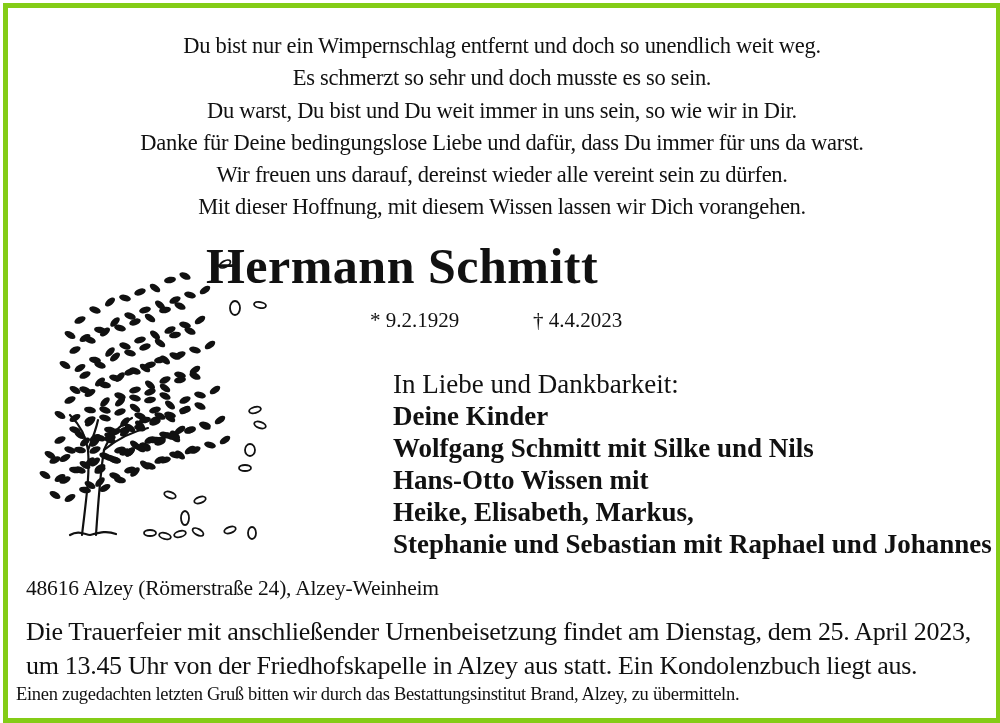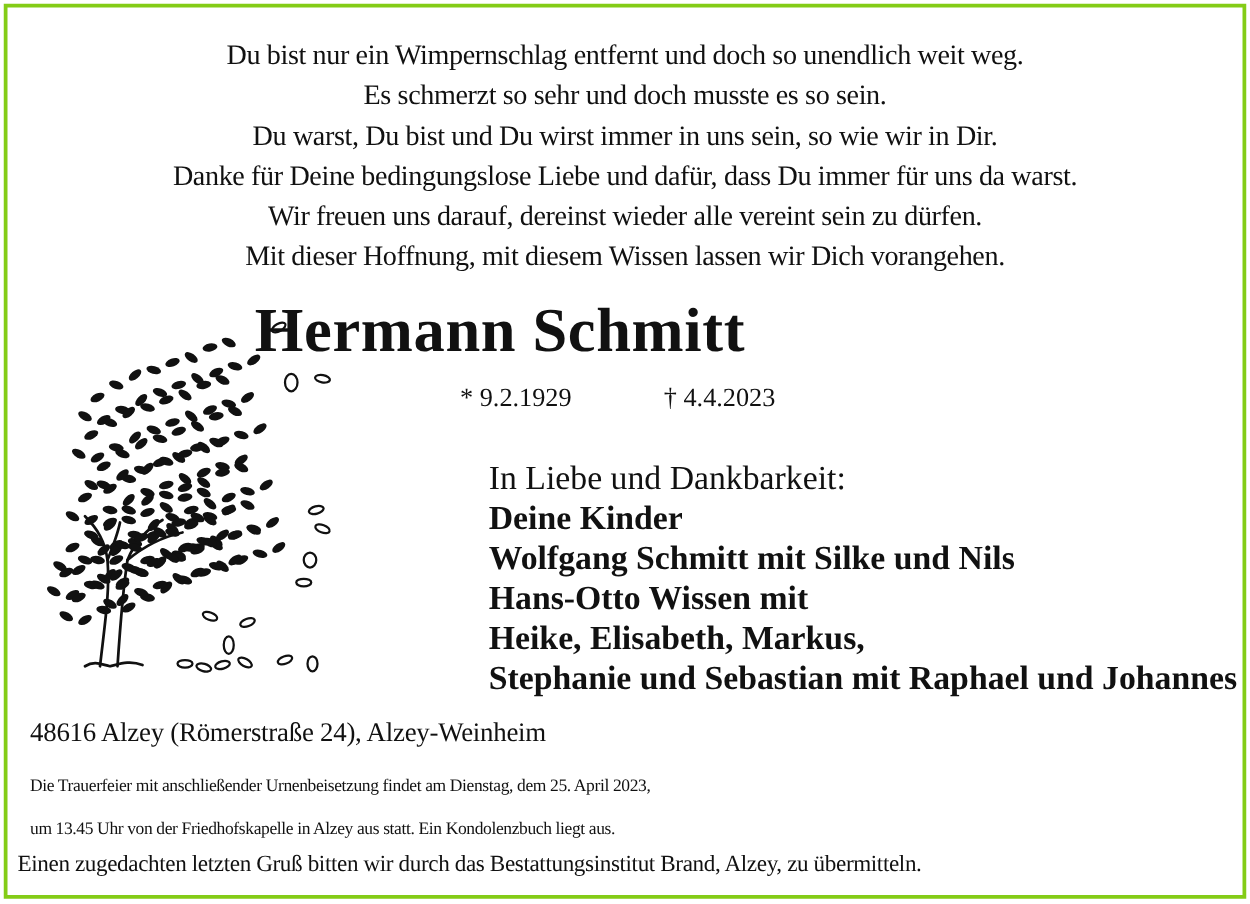--- a/index.html
+++ b/index.html
@@ -1,19 +1,19 @@
 <!DOCTYPE html>
 <html><head>
 <meta charset="utf-8">
 <style>
   html, body { margin: 0; padding: 0; background: #ffffff; }
   body { width: 1000px; height: 723px; overflow: hidden; position: relative; }
   .frame {
     position: absolute; left: 3px; top: 3px; width: 988px; height: 710px;
-    border: 3px solid #84cc16; background: #fff; box-sizing: content-box;
+    border: 5px solid #84cc16; background: #fff; box-sizing: content-box;
   }
   .serif { font-family: "Liberation Serif", "DejaVu Serif", serif; color: #111; }
   .poem {
     position: absolute; left: 0; top: 22px; width: 988px; text-align: center;
     font-size: 22.5px; line-height: 32.3px; letter-spacing: -0.3px;
   }
   .poem div { white-space: nowrap; }
   .name {
     position: absolute; left: 0; top: 228px; width: 788px; text-align: center;
     font-size: 50px; font-weight: bold; line-height: 60px; letter-spacing: 0.5px;
@@ -21,32 +21,32 @@
   .dates { position: absolute; top: 300px; font-size: 21px; font-weight: normal; white-space: nowrap; }
   .dates.birth { left: 362px; }
   .dates.death { left: 525px; }
   .family {
     position: absolute; left: 385px; top: 360px; font-size: 27px; line-height: 32px; white-space: nowrap;
   }
   .family .intro { font-weight: normal; }
   .family .b { font-weight: bold; }
   .tree { position: absolute; left: 12px; top: 242px; width: 250px; height: 300px; }
   .addr { position: absolute; left: 18px; top: 568px; font-size: 21.5px; white-space: nowrap; letter-spacing: -0.2px; }
-  .funeral { position: absolute; left: 18px; top: 607px; font-size: 14px; line-height: 34px; white-space: nowrap; letter-spacing: -0.3px; }
+  .funeral { position: absolute; left: 18px; top: 607px; font-size: 26px; line-height: 34px; white-space: nowrap; letter-spacing: -0.3px; }
   .note { position: absolute; left: 8px; top: 676px; font-size: 18.5px; white-space: nowrap; letter-spacing: -0.3px; }
 </style>
 </head>
 <body>
 
 <div class="frame">
 
   <div class="poem serif">
     <div>Du bist nur ein Wimpernschlag entfernt und doch so unendlich weit weg.</div>
     <div>Es schmerzt so sehr und doch musste es so sein.</div>
-    <div>Du warst, Du bist und Du wirst immer in uns sein, so wie wir in Dir.</div>
+    <div>Du warst, Du bist und Du weit immer in uns sein, so wie wir in Dir.</div>
     <div>Danke für Deine bedingungslose Liebe und dafür, dass Du immer für uns da warst.</div>
     <div>Wir freuen uns darauf, dereinst wieder alle vereint sein zu dürfen.</div>
     <div>Mit dieser Hoffnung, mit diesem Wissen lassen wir Dich vorangehen.</div>
   </div>
 
   <div class="name serif">Hermann Schmitt</div>
   <div class="dates birth serif">* 9.2.1929</div>
   <div class="dates death serif">† 4.4.2023</div>
 
   <svg class="tree" viewBox="0 0 250 300">

